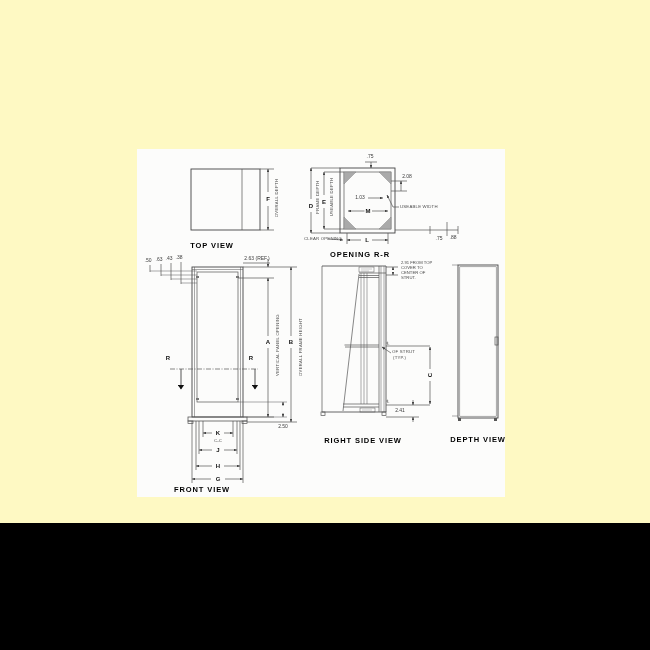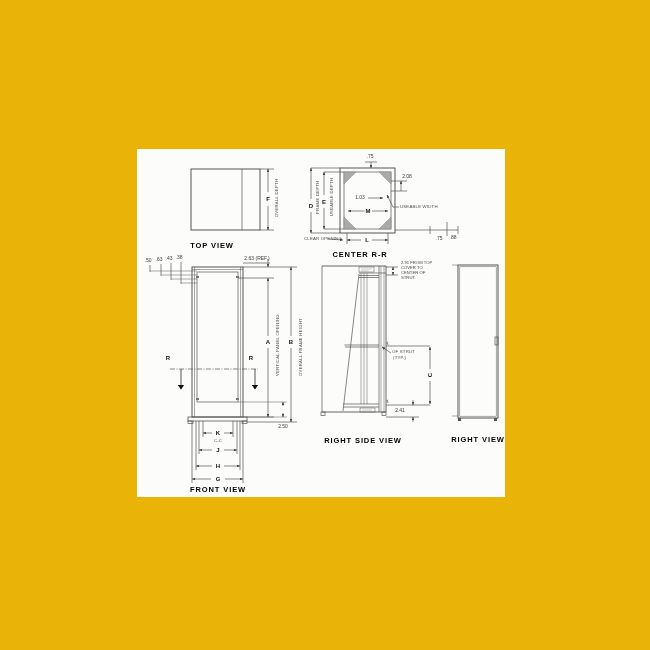--- a/index.html
+++ b/index.html
@@ -1,16 +1,16 @@
 <!DOCTYPE html>
 <html><head>
 <meta charset="utf-8">
 <style>
   html,body{margin:0;padding:0;background:#000;}
-  #screen{position:relative;width:650px;height:650px;background:#eab308;overflow:hidden;}
+  #screen{position:relative;width:650px;height:523px;background:#fef9c3;overflow:hidden;}
   #paper{position:absolute;left:137px;top:149px;width:368px;height:348px;background:#fcfcfb;}
   #paper svg{position:absolute;left:0;top:0;}
   .t{position:absolute;font-family:"Liberation Sans",sans-serif;white-space:nowrap;color:#444;}
   .c{transform:translate(-50%,-50%);}
   .num{font-size:5px;color:#3d3d3d;}
   .tiny{font-size:4.3px;letter-spacing:.2px;color:#4a4a4a;}
   .dim{font-size:6px;font-weight:bold;color:#111;background:#fcfcfb;padding:0 1px;line-height:6px;}
   .dimrot{transform:translate(-50%,-50%) rotate(-90deg);}
   .rlab{font-size:4.2px;letter-spacing:.3px;color:#4a4a4a;transform:translate(-50%,-50%) rotate(-90deg);transform-origin:center;}
   .title{font-size:7.5px;font-weight:bold;color:#000;letter-spacing:.9px;transform:translate(-50%,-50%);}
@@ -214,49 +214,49 @@
     <span class="t dim c" style="left:187px;top:53px;">E</span>
     <span class="t rlab" style="left:194px;top:48px;">USEABLE DEPTH</span>
     <span class="t num c" style="left:270px;top:27px;">2.08</span>
     <span class="t num c" style="left:223px;top:48px;">1.03</span>
     <span class="t dim c" style="left:231px;top:62px;">M</span>
     <span class="t tiny" style="left:263px;top:55px;">USEABLE WIDTH</span>
     <span class="t tiny" style="left:167px;top:87px;">CLEAR OPENING</span>
     <span class="t dim c" style="left:230px;top:91px;">L</span>
     <span class="t num c" style="left:302px;top:89px;">.75</span>
     <span class="t num c" style="left:316px;top:88px;">.88</span>
-    <span class="t title" style="left:223px;top:105px;">CENTER R-R</span>
+    <span class="t title" style="left:223px;top:105px;">OPENING R-R</span>
 
     <span class="t num c" style="left:11px;top:111px;">.50</span>
     <span class="t num c" style="left:22px;top:110px;">.63</span>
     <span class="t num c" style="left:32px;top:109px;">.43</span>
     <span class="t num c" style="left:42px;top:108px;">.38</span>
     <span class="t num c" style="left:120px;top:109px;">2.63 (REF.)</span>
     <span class="t dim c" style="left:31px;top:209px;">R</span>
     <span class="t dim c" style="left:114px;top:209px;">R</span>
     <span class="t dim c" style="left:131px;top:193px;">A</span>
     <span class="t rlab" style="left:140px;top:196px;">VERTICAL PANEL OPENING</span>
     <span class="t dim c" style="left:154px;top:193px;">B</span>
     <span class="t rlab" style="left:163px;top:198px;">OVERALL FRAME HEIGHT</span>
     <span class="t num c" style="left:146px;top:277px;">2.50</span>
     <span class="t dim c" style="left:81px;top:284px;">K</span>
     <span class="t tiny c" style="left:81px;top:291px;">C-C</span>
     <span class="t dim c" style="left:81px;top:301px;">J</span>
     <span class="t dim c" style="left:81px;top:317px;">H</span>
     <span class="t dim c" style="left:81px;top:330px;">G</span>
-    <span class="t title" style="left:81px;top:340px;">FRONT VIEW</span>
+    <span class="t title" style="left:65px;top:340px;">FRONT VIEW</span>
 
     <span class="t note" style="left:264px;top:111px;">2.91 FROM TOP</span>
     <span class="t note" style="left:264px;top:116px;">COVER TO</span>
     <span class="t note" style="left:264px;top:121px;">CENTER OF</span>
     <span class="t note" style="left:264px;top:126px;">STRUT.</span>
     <span class="t cl c" style="left:251px;top:194px;">℄</span>
     <span class="t tiny" style="left:255px;top:200px;">OF STRUT</span>
     <span class="t tiny" style="left:256px;top:206px;">(TYP.)</span>
     <span class="t dim dimrot" style="left:293px;top:226px;">C</span>
     <span class="t cl c" style="left:251px;top:252px;">℄</span>
     <span class="t num c" style="left:263px;top:261px;">2.41</span>
     <span class="t title" style="left:226px;top:291px;">RIGHT SIDE VIEW</span>
 
-    <span class="t title" style="left:341px;top:290px;">RIGHT VIEW</span>
+    <span class="t title" style="left:341px;top:290px;">DEPTH VIEW</span>
 
   </div>
 </div>
 
 </body></html>

